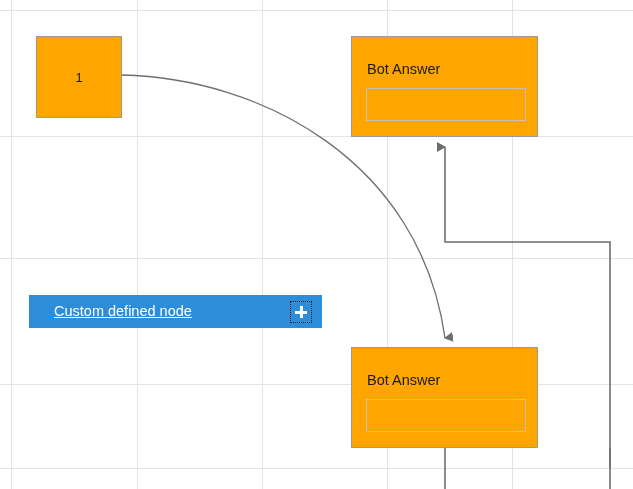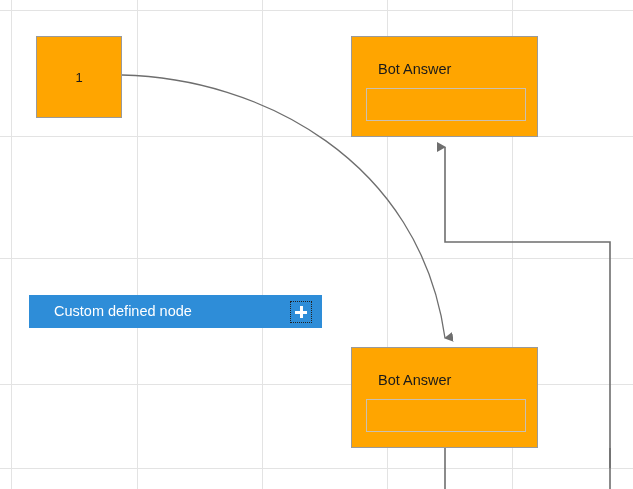--- a/index.html
+++ b/index.html
@@ -37,21 +37,21 @@
     align-items: center;
     justify-content: center;
   }
   .node-square .node-index {
     font-size: 13px;
     color: #1a1a1a;
     line-height: 1;
   }
   .node-title {
     position: absolute;
-    left: 26px;
+    left: 15px;
     top: 25px;
     font-size: 14.5px;
     color: #1a1a1a;
     line-height: 1;
     white-space: nowrap;
   }
   .node-slot {
     position: absolute;
     left: 14px;
     right: 11px;
@@ -70,20 +70,21 @@
     align-items: center;
     padding-left: 25px;
     padding-right: 10px;
   }
   .palette-label {
     font-size: 14.5px;
     color: #ffffff;
     line-height: 1;
     flex: 1;
     white-space: nowrap;
+    text-decoration: underline;
   }
   .palette-add {
     position: relative;
     width: 22px;
     height: 22px;
     box-sizing: border-box;
     border: 1px dotted #222222;
     flex: none;
   }
   .palette-add::before,

